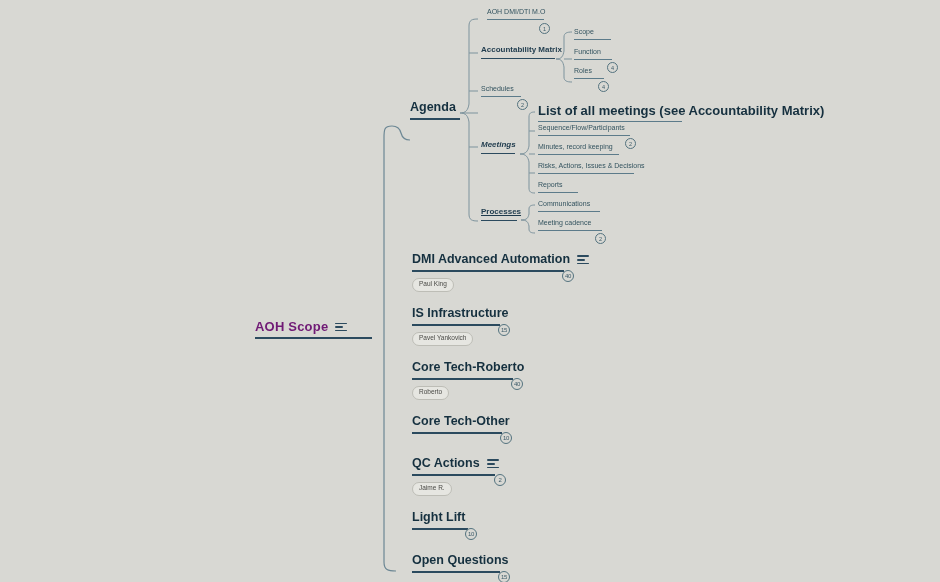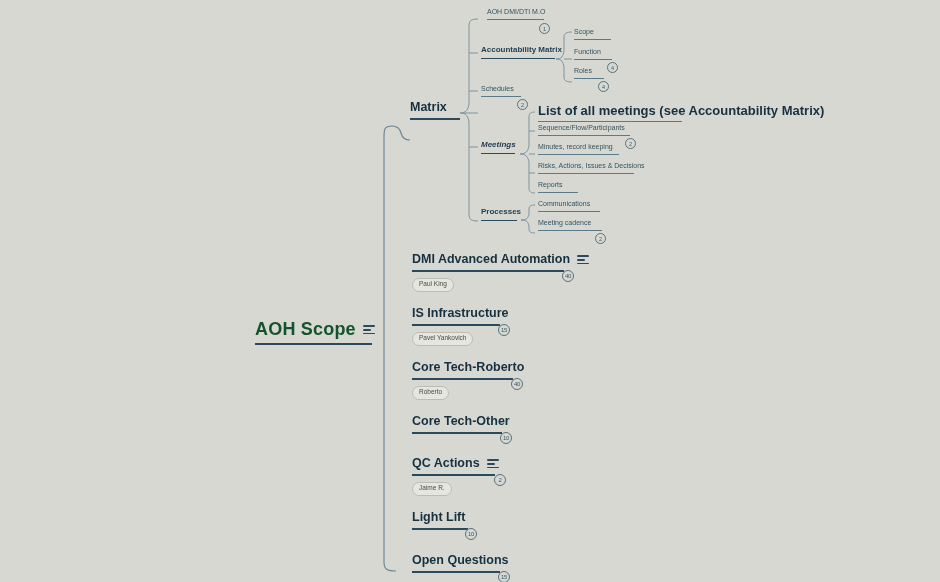--- a/index.html
+++ b/index.html
@@ -20,21 +20,21 @@
     white-space:nowrap;
     display:flex;align-items:center;gap:7px;
     line-height:1.1;
   }
   .node .rule{
     border-bottom:2px solid #2b4a5e;
     margin-top:3px;
   }
 
   
-  .root .title{font-size:18px;font-weight:bold;letter-spacing:.2px;color:#14532d;}
+  .root .title{font-size:13px;font-weight:bold;letter-spacing:.2px;color:#701a75;}
   .root .rule{border-bottom-width:2px;}
 
   
   .lvl1 .title{font-size:12.5px;font-weight:bold;color:#15303f;}
   .lvl1 .rule{border-bottom-width:2px;}
 
   
   .lvl2 .title{font-size:8px;font-weight:bold;color:#1f3b4d;}
   .lvl2 .rule{border-bottom-width:1.4px;}
 
@@ -121,21 +121,21 @@
           <i></i>
           <i></i>
           <i></i>
         </span>
     </div>
     <div class="rule" style="width:117px;"></div>
   </div>
 
   <div class="node lvl1" style="left:410px;top:101px;">
     <div class="title">
-      <span>Matrix</span>
+      <span>Agenda</span>
     </div>
     <div class="rule" style="width:50px;"></div>
   </div>
 
   <div class="node lvl3" style="left:487px;top:8px;">
     <div class="title">
         <span>AOH DMI/DTI M.O</span>
       </div>
     <div class="rule" style="width:57px;"></div>
     <div class="badge" style="left:52px;top:15px;">1</div>
@@ -211,21 +211,21 @@
       </div>
     <div class="rule" style="width:96px;"></div>
   </div>
   <div class="node lvl3" style="left:538px;top:181px;">
     <div class="title">
         <span>Reports</span>
       </div>
     <div class="rule" style="width:40px;"></div>
   </div>
 
-  <div class="node lvl2" style="left:481px;top:208px;">
+  <div class="node lvl2" style="left:481px;top:208px;text-decoration:underline;">
     <div class="title">
         <span>Processes</span>
       </div>
     <div class="rule" style="width:36px;"></div>
   </div>
   <div class="node lvl3" style="left:538px;top:200px;">
     <div class="title">
         <span>Communications</span>
       </div>
     <div class="rule" style="width:62px;"></div>

